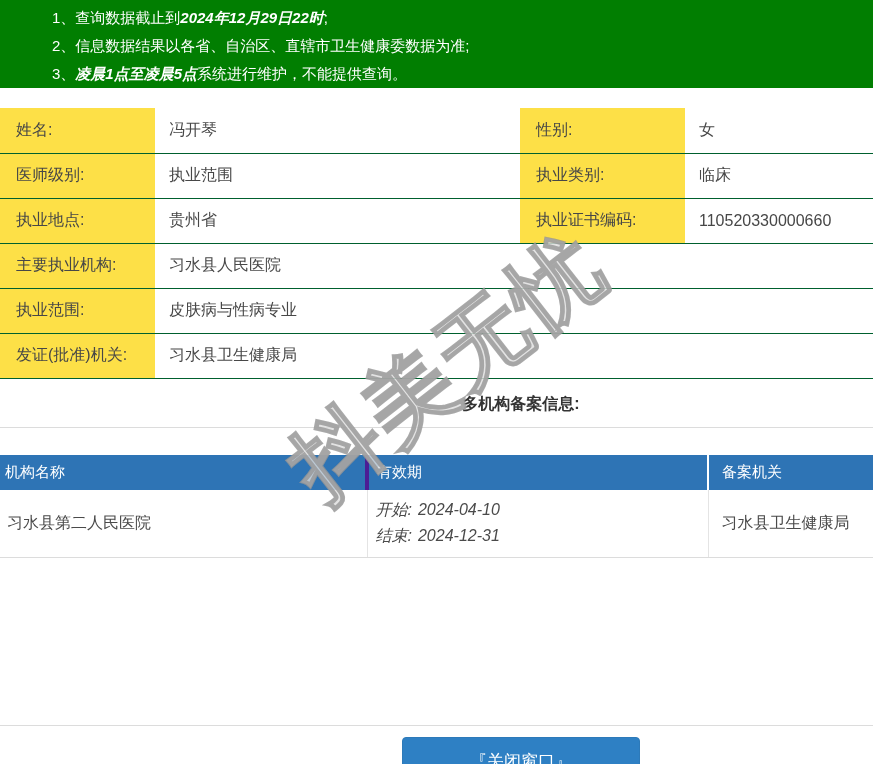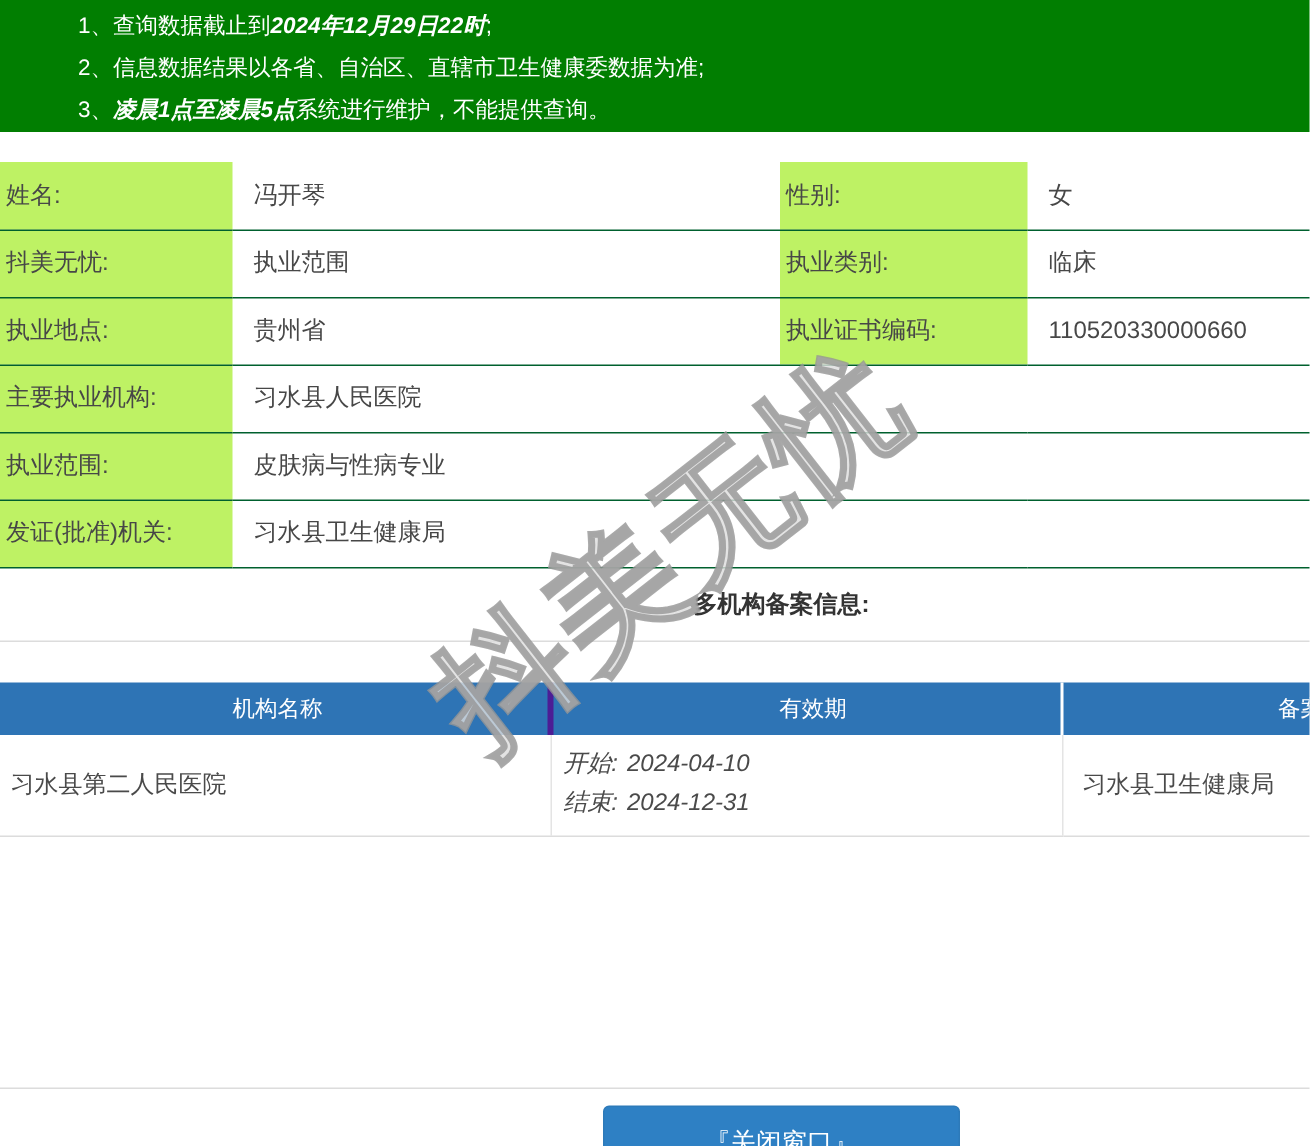--- a/index.html
+++ b/index.html
@@ -10,33 +10,33 @@
 
   
   .notice { width:1042px; height:88px; background:#017e01; color:#fff;
             font-size:15px; line-height:28px; padding:4px 0 0 52px; }
   .notice .seg-bold { font-weight:bold;font-style:italic; }
 
   
   table.info { width:1042px; margin-top:20px; border-collapse:collapse;
                table-layout:fixed; font-size:16px; color:#474747; }
   table.info td { height:45px; border-bottom:1px solid #00602e; }
-  table.info td.lbl { background:#bef264; padding-left:4px;margin-left:48px; }
+  table.info td.lbl { background:#fde047; padding-left:16px;margin-left:48px; }
   table.info td.val { padding-left:14px; }
 
   
   .section-row { width:1042px; height:49px; line-height:49px; text-align:center;
                  font-weight:bold; font-size:16px; color:#333;
                  border-bottom:1px solid #dcdcdc; }
 
   
   table.filing { width:1042px; margin-top:27px; border-collapse:collapse;
                  table-layout:fixed; font-size:16px; }
   table.filing th { background:#2e74b5; color:#fff; height:35px;
-                    font-weight:normal; text-align:center; font-size:15px; }
+                    font-weight:normal; text-align:left; font-size:15px; }
   table.filing th.c1 { padding-left:5px; }
   table.filing th.c2 { padding-left:8px; border-left:4px solid #4c1d95; }
   table.filing th.c3 { padding-left:13px; border-left:2px solid #fff; }
   table.filing td { height:68px; border-bottom:1px solid #dcdcdc; color:#4a4a4a;
                     background:#fff; vertical-align:middle; }
   table.filing td.c1 { padding-left:7px; }
   table.filing td.c2 { padding-left:8px; border-left:1px solid #e4e4e4;font-style:italic; }
   table.filing td.c3 { padding-left:13px; border-left:1px solid #e4e4e4; }
   .date-line { line-height:26px; }
   .date-line .dl { margin-right:6px; }
@@ -77,21 +77,21 @@
         <col style="width:357px">
       </colgroup>
     <tbody>
         <tr>
       <td class="lbl">姓名:</td>
       <td class="val">冯开琴</td>
       <td class="lbl">性别:</td>
       <td class="val">女</td>
     </tr>
     <tr>
-      <td class="lbl">抖美无忧:</td>
+      <td class="lbl">医师级别:</td>
       <td class="val">执业范围</td>
       <td class="lbl">执业类别:</td>
       <td class="val">临床</td>
     </tr>
     <tr>
       <td class="lbl">执业地点:</td>
       <td class="val">贵州省</td>
       <td class="lbl">执业证书编码:</td>
       <td class="val">110520330000660</td>
     </tr>

